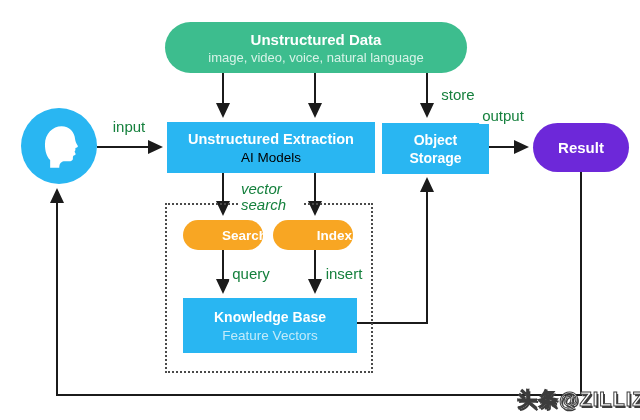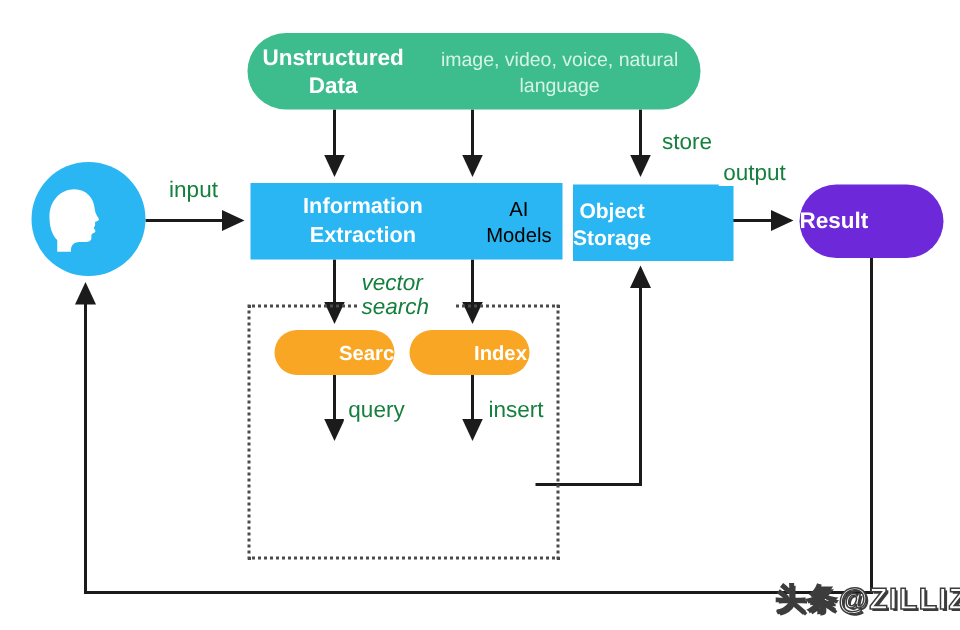--- a/index.html
+++ b/index.html
@@ -1,20 +1,20 @@
 <!DOCTYPE html>
 <html><head>
 <meta charset="utf-8">
 <style>
   html,body{margin:0;padding:0;background:#fff;}
   #canvas{
     position:relative;width:640px;height:420px;background:#ffffff;
     font-family:"Liberation Sans","DejaVu Sans",sans-serif;overflow:hidden;
   }
-  .node{position:absolute;display:flex;justify-content:flex-start;
+  .node{position:absolute;display:flex;flex-direction:column;justify-content:center;
         align-items:center;text-align:center;color:#fff;box-sizing:border-box;}
   .node .title{font-weight:bold;}
   .green-pill{left:165px;top:22px;width:302px;height:51px;border-radius:26px;background:#3dbd8e;}
   .green-pill .title{font-size:15px;line-height:19px;}
   .green-pill .subtitle{font-size:13px;line-height:17px;color:#d7f3e8;}
   .blue{background:#29b6f2;}
   .ie-box{left:167px;top:122px;width:208px;height:51px;}
   .ie-box .title{font-size:14.5px;line-height:19px;}
   .ie-box .subtitle{font-size:13.5px;line-height:17px;color:#000000;}
   .os-box{left:382px;top:123px;width:107px;height:51px;}
@@ -76,21 +76,21 @@
     <svg viewBox="0 0 100 100">
       <path fill="#ffffff" d="M33,92 L33,77 C26,70 23,59 23,47 C23,26 38,12 55,12
         C70,12 80,23 81,37 C81.5,41 83,45 85.5,48.5 C87,50.5 86.5,52 84.5,52.7 L81.5,53.7
         C81.5,56.5 82,58.5 80.5,59.8 C79.5,60.8 80.5,62.5 81.5,64 C82.5,65.8 81.8,67.3 79.8,67.8
         C77.5,68.4 76.3,70 76.8,73 C77.4,77.5 74,79.5 68.5,79.5 C64.5,79.5 58.5,79 55.5,80.7
         C51.5,83 50.5,86.5 50.5,92 Z"></path>
     </svg>
   </div>
 
   <div class="node blue ie-box">
-    <div class="title">Information Extraction</div>
+    <div class="title">Unstructured Extraction</div>
     <div class="subtitle">AI Models</div>
   </div>
 
   <div class="node blue os-box">
     <div class="title">Object
 Storage</div>
   </div>
 
   <div class="node result-pill">
     <div class="title">Result</div>
@@ -99,20 +99,24 @@
   <div class="dashed-box"></div>
 
   <div class="node orange-pill search-pill">
     <div class="title">Search</div>
   </div>
 
   <div class="node orange-pill index-pill">
     <div class="title">Index</div>
   </div>
 
+  <div class="node blue kb-box">
+    <div class="title">Knowledge Base</div>
+    <div class="subtitle">Feature Vectors</div>
+  </div>
 
   <div class="edge-label" style="left:129px;top:119px;">input</div>
   <div class="edge-label" style="left:458px;top:87px;">store</div>
   <div class="edge-label" style="left:503px;top:108px;">output</div>
   <div class="edge-label wrap" style="left:270px;top:181px;font-style:italic;">vector search</div>
   <div class="edge-label" style="left:251px;top:266px;">query</div>
   <div class="edge-label" style="left:344px;top:266px;">insert</div>
 
   <div class="watermark">头条@ZILLIZ</div>
 </div>

